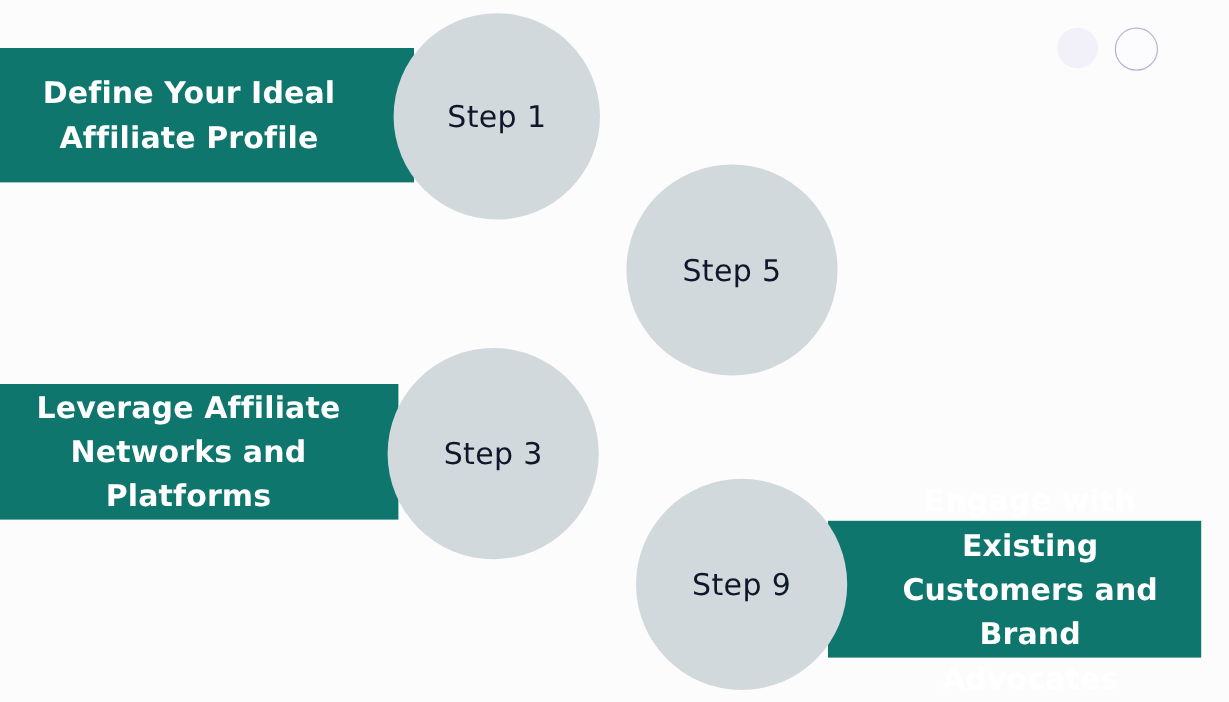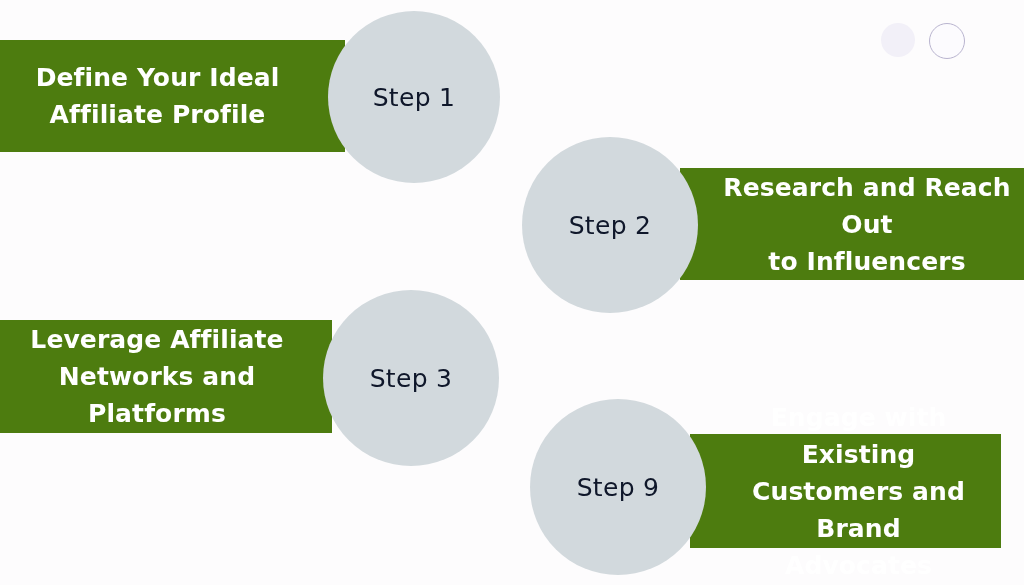--- a/index.html
+++ b/index.html
@@ -39,21 +39,21 @@
     top: 23px;
     width: 36px;
     height: 36px;
     background: #fcfbfe;
     border: 1.6px solid #b9b4cf;
   }
 
   
   .bar {
     position: absolute;
-    background: #4d7c0f;
+    background: #0f766e;
     display: flex;
     align-items: center;
     box-sizing: border-box;
     z-index: 1;
   }
   .bar-label {
     width: 100%;
     color: #ffffff;
     font-size: 25px;
     font-weight: bold;
@@ -110,26 +110,22 @@
   <div class="deco deco-outline"></div>
 
   <div class="bar bar-1">
     <div class="bar-label">Define Your Ideal
 Affiliate Profile</div>
   </div>
   <div class="circle circle-1">
     <span class="circle-label">Step 1</span>
   </div>
 
-  <div class="bar bar-2">
-    <div class="bar-label">Research and Reach Out
-to Influencers</div>
-  </div>
   <div class="circle circle-2">
-    <span class="circle-label">Step 2</span>
+    <span class="circle-label">Step 5</span>
   </div>
 
   <div class="bar bar-3">
     <div class="bar-label">Leverage Affiliate
 Networks and
 Platforms</div>
   </div>
   <div class="circle circle-3">
     <span class="circle-label">Step 3</span>
   </div>

